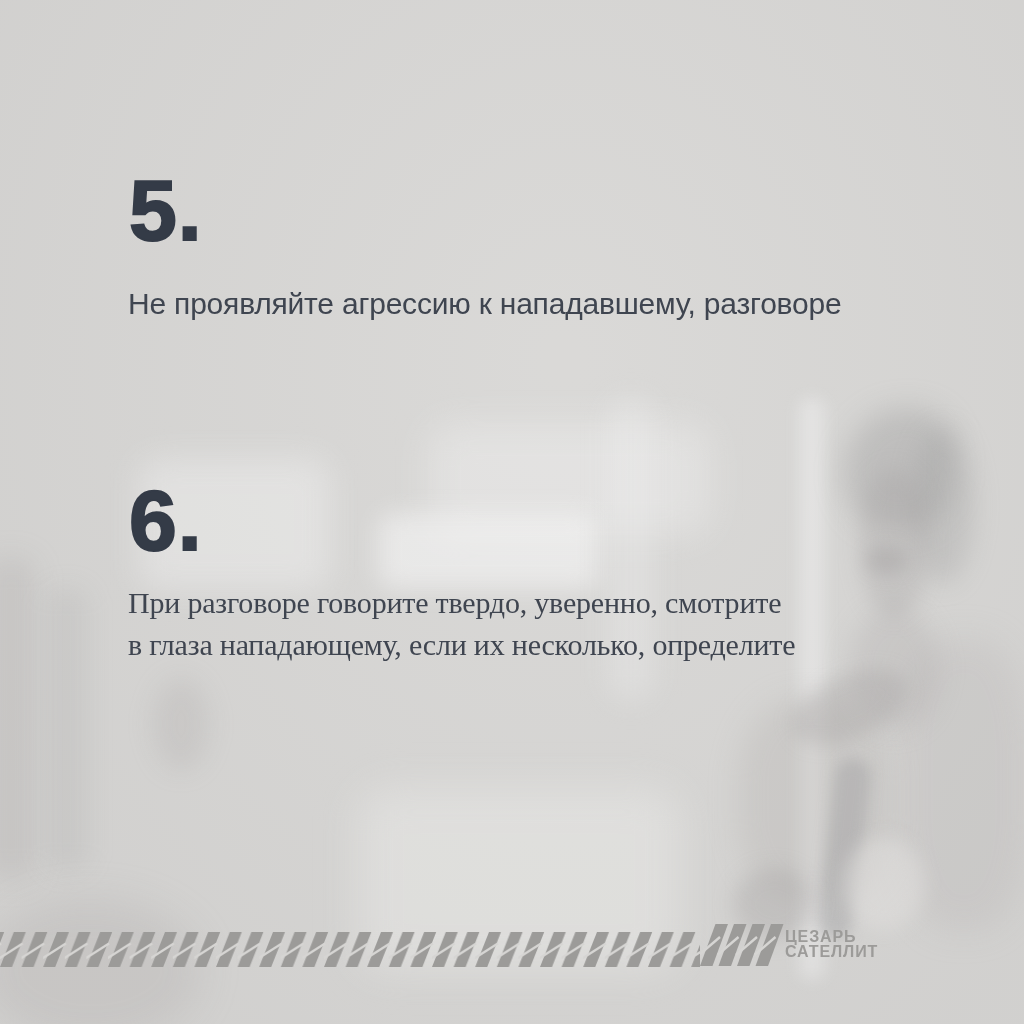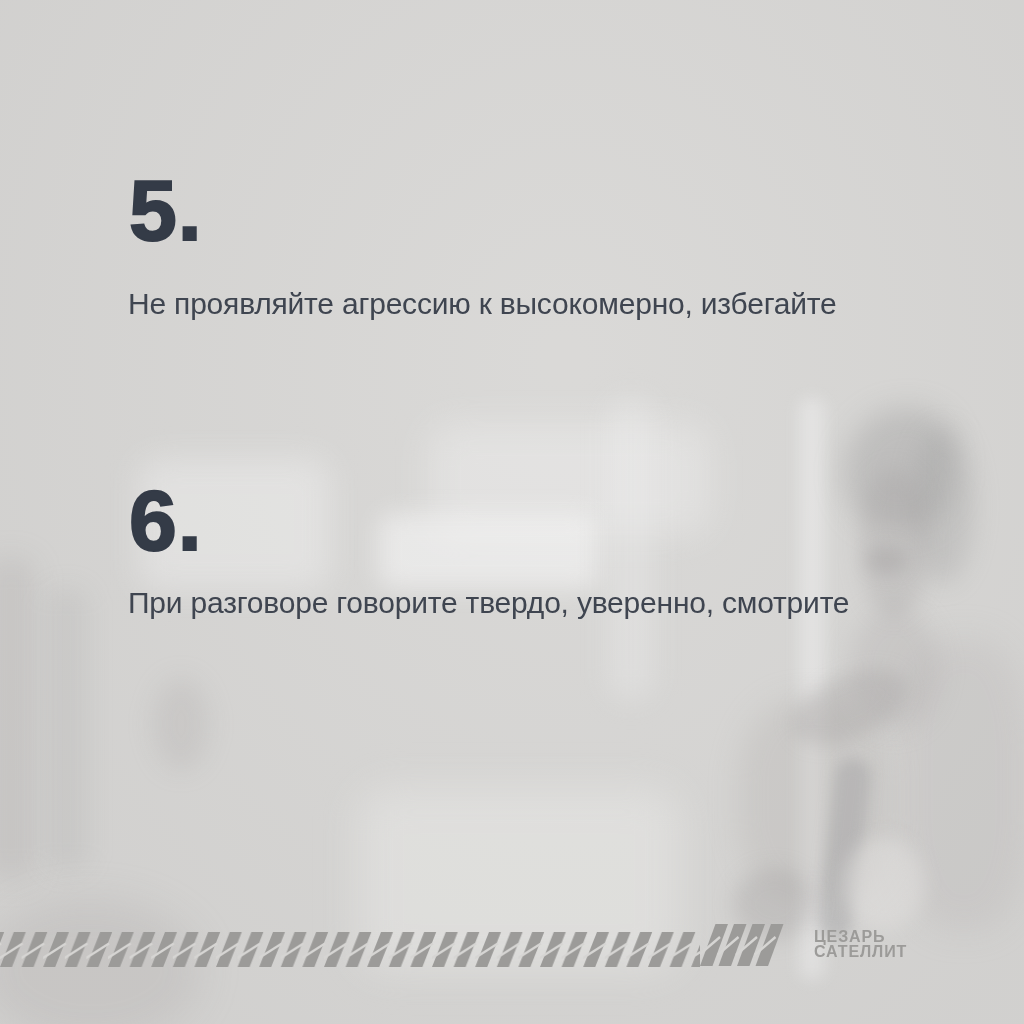--- a/index.html
+++ b/index.html
@@ -52,33 +52,33 @@
     letter-spacing:1px;
   }
   .num-5{top:167px;}
   .num-6{top:477px;}
   .tip-text{
     position:absolute;left:128px;width:800px;
     font-size:30px;line-height:42px;font-weight:normal;
     color:var(--body-text);letter-spacing:-.2px;
   }
   .text-5{top:283px;}
-  .text-6{top:582px;}
+  .text-6{top:582px;font-family:Liberation Serif, serif;}
   .tip-text span{display:block;white-space:nowrap;}
   
   .stripes-svg{position:absolute;left:0;top:932px;}
   .logo-slashes-svg{position:absolute;left:700px;top:924px;}
   .stripe-fill{fill:var(--brand);}
   .stripe-cut{stroke:var(--background);stroke-width:2.4;}
   .brand-text{
     position:absolute;left:785px;top:929px;
     font-size:16px;font-weight:bold;line-height:15px;
     letter-spacing:.9px;color:var(--brand);
   }
-  .brand-text span{display:block;white-space:nowrap;margin-left:29px;}
+  .brand-text span{display:block;white-space:nowrap;}
 </style>
 </head>
 <body>
 
 <div class="canvas">
 
   <div class="photo">
     <div class="blob b-white-2"></div>
     <div class="blob b-white-3"></div>
     <div class="blob b-white-1"></div>
@@ -99,28 +99,29 @@
     <div class="blob b-strand"></div>
     <div class="blob b-strap"></div>
     <div class="blob b-hand"></div>
     <div class="blob b-dark-bl"></div>
     <div class="vignette"></div>
   </div>
 
   <section>
     <div class="tip-number num-5">5.</div>
     <p class="tip-text text-5">
-      <span>Не проявляйте агрессию к высокомерно, избегайте</span>
+      <span>Не проявляйте агрессию к нападавшему, разговоре</span>
     </p>
   </section>
 
   <section>
     <div class="tip-number num-6">6.</div>
     <p class="tip-text text-6">
       <span>При разговоре говорите твердо, уверенно, смотрите</span>
+      <span>в глаза нападающему, если их несколько, определите</span>
     </p>
   </section>
 
   <svg class="stripes-svg" width="700" height="35" viewBox="0 0 700 35" aria-hidden="true">
     <defs>
       <pattern id="hatch" width="21.6" height="35" patternUnits="userSpaceOnUse">
         <polygon class="stripe-fill" points="0,35 13.8,0 25.8,0 12,35"></polygon>
         <polygon class="stripe-fill" points="-21.6,35 -7.8,0 4.2,0 -9.6,35"></polygon>
         <line class="stripe-cut" x1="-1" y1="26.5" x2="22.6" y2="11.5"></line>
         <line class="stripe-cut" x1="-22.6" y1="26.5" x2="1" y2="11.5"></line>

